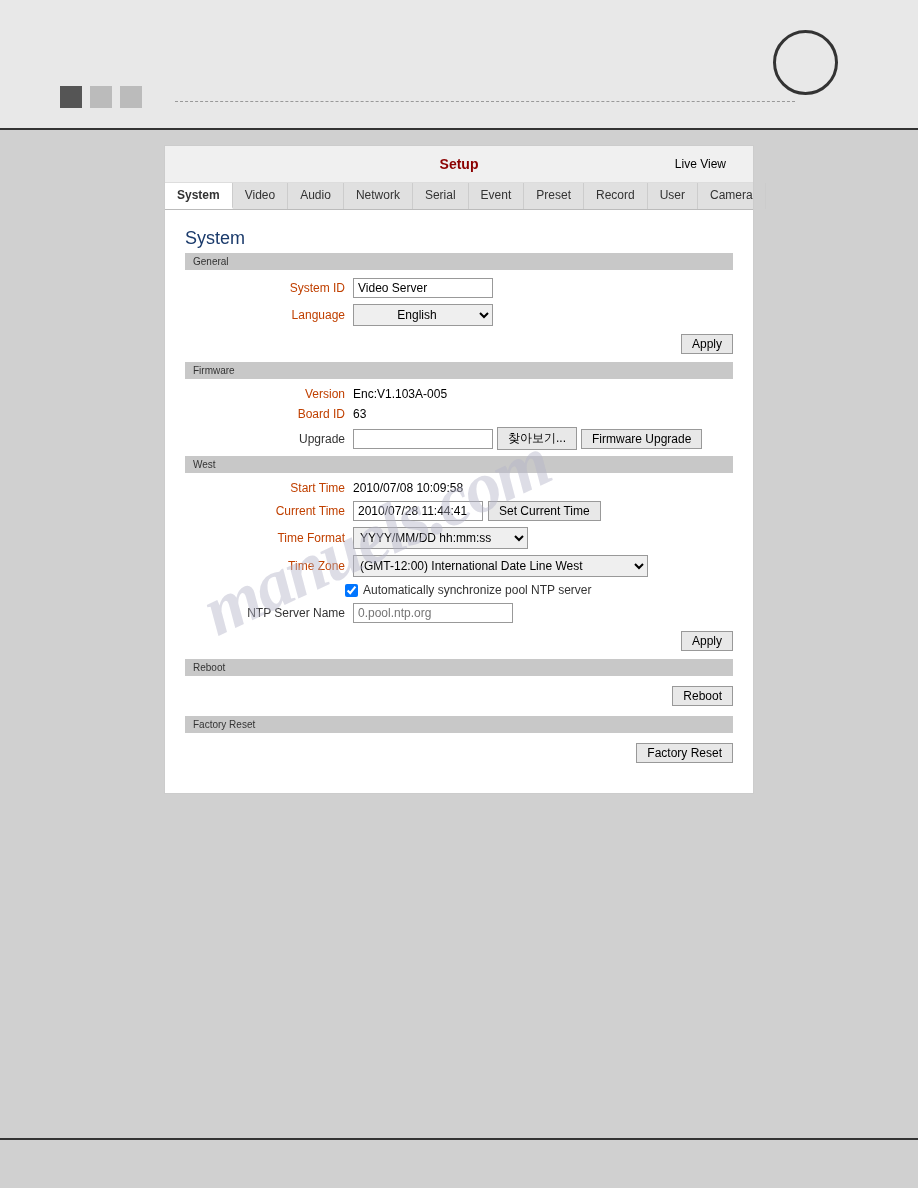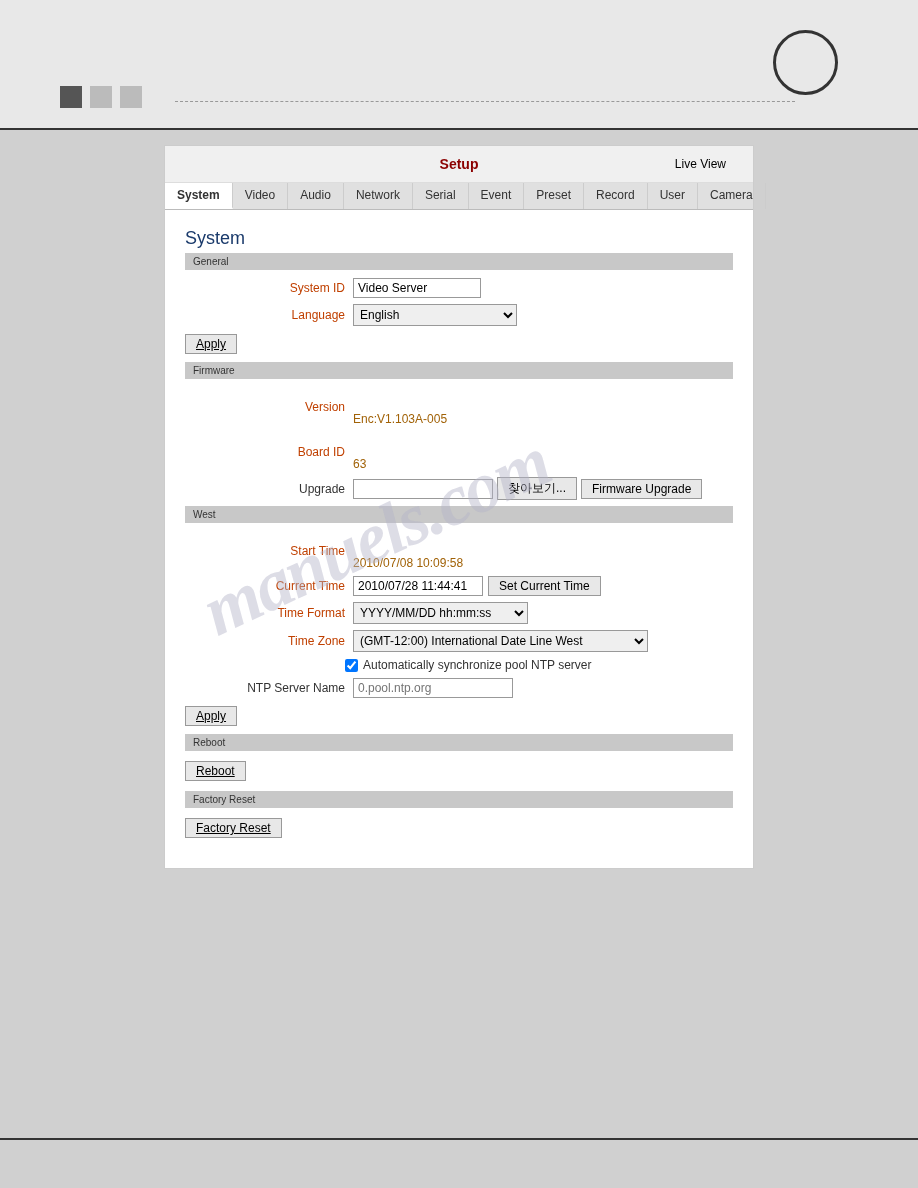--- a/index.html
+++ b/index.html
@@ -137,22 +137,21 @@
       margin-right: 8px;
       font-size: 12px;
       color: #c04000;
       flex-shrink: 0;
     }
     .field-label.dark {
       color: #333;
     }
     .field-value {
       font-size: 12px;
-      color: #a16207;
-      margin-top: 25px;
+      color: #000000;
     }
     input[type="text"] {
       font-size: 12px;
       padding: 2px 4px;
       border: 1px solid #999;
     }
     select {
       font-size: 12px;
       padding: 2px 2px;
       border: 1px solid #999;
@@ -160,23 +159,22 @@
     button {
       font-size: 12px;
       padding: 2px 10px;
       border: 1px solid #999;
       background: #e8e8e8;
       cursor: pointer;
     }
 
     .apply-row {
       display: flex;
-      justify-content: flex-start;
+      justify-content: flex-end;
       margin: 8px 0;
-      text-decoration: underline;
     }
 
     .watermark {
       position: absolute;
       color: rgba(180,180,200,0.45);
       font-size: 72px;
       font-style: italic;
       font-weight: bold;
       transform: rotate(-25deg);
       pointer-events: none;
@@ -254,26 +252,26 @@
         </div>
 
         <div class="section-content">
           <div class="section-title-main">System</div>
 
           <div class="section-group">
             <div class="section-group-header">General</div>
 
             <div class="field-row">
               <div class="field-label">System ID</div>
-              <input type="text" style="width: 128px;" value="Video Server">
+              <input type="text" style="width: 140px;" value="Video Server">
             </div>
 
             <div class="field-row">
               <div class="field-label">Language</div>
-              <select style="width:164px;">
+              <select style="width:140px;text-align:center;">
                 <option>English</option>
                 <option>Korean</option>
                 <option>Chinese</option>
               </select>
             </div>
 
             <div class="apply-row">
               <button>Apply</button>
             </div>
           </div>

